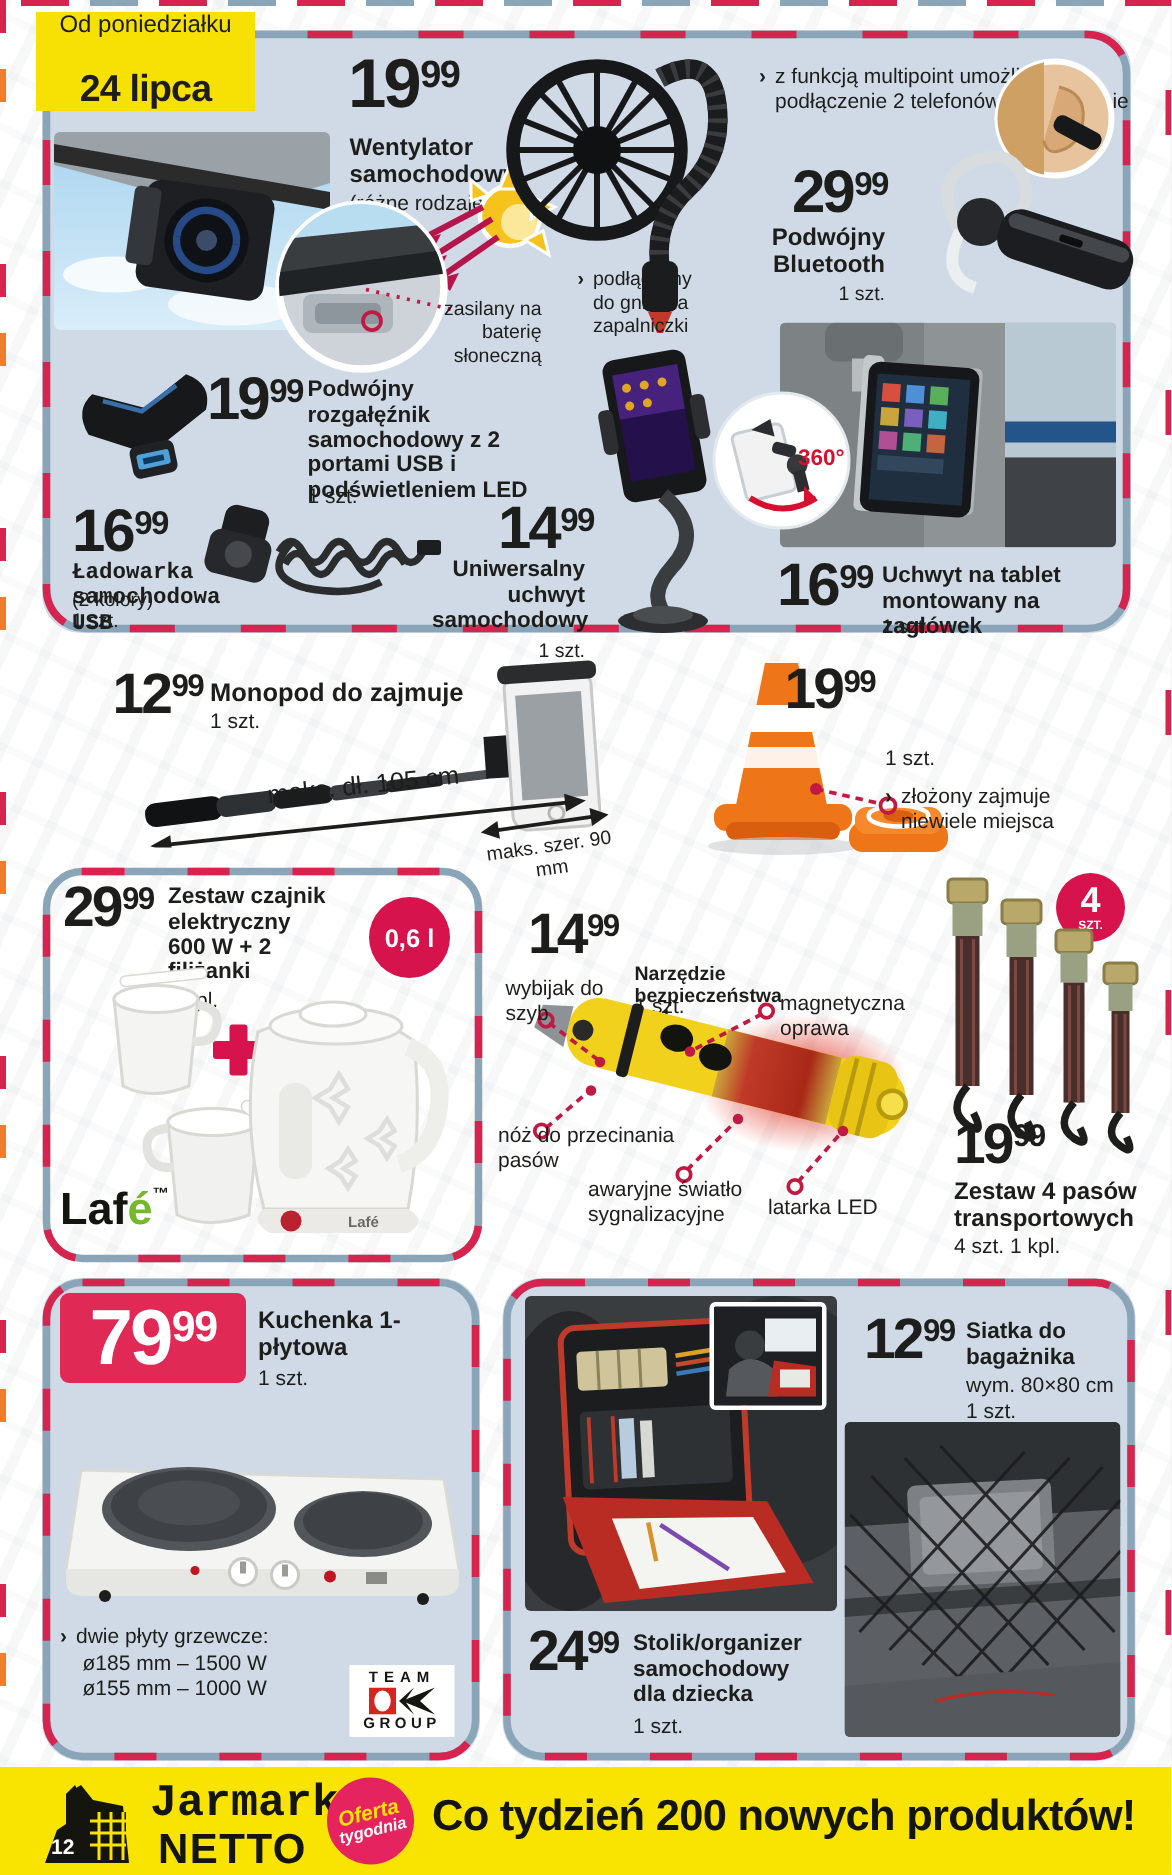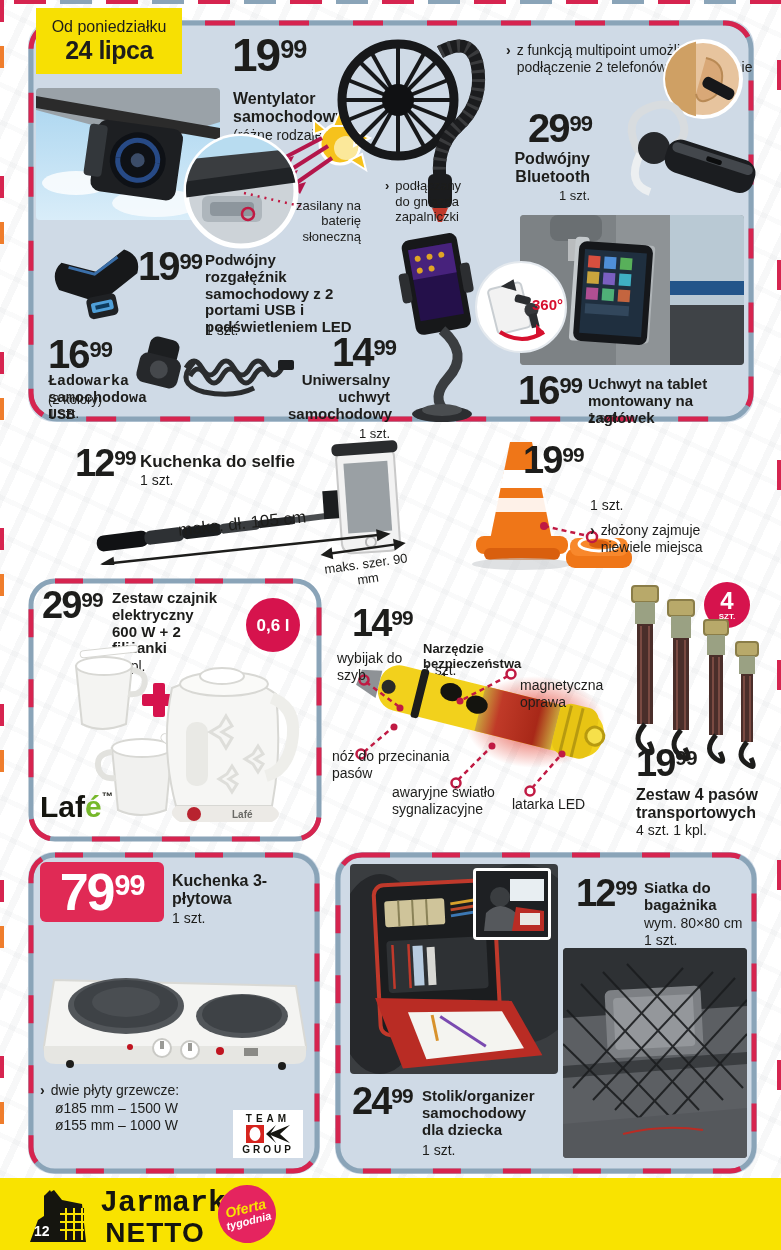--- a/index.html
+++ b/index.html
@@ -55,21 +55,21 @@
   <div class="outer-dash-left"></div>
   <div class="outer-dash-right"></div>
 
   <div class="panel panel-blue" style="left:28px;top:20px;width:726px;height:402px;">
     <svg class="pb" width="726" height="402">
       <rect x="3" y="3" width="720" height="396" rx="26" fill="none" stroke="#8aa4b8" stroke-width="5"></rect>
       <rect x="3" y="3" width="720" height="396" rx="26" fill="none" stroke="#d6244f" stroke-width="5" stroke-dasharray="30 44"></rect>
     </svg>
   </div>
 
-  <div class="abs" style="left:24px;top:8px;width:146px;height:66px;background:#f7e003;display:flex;flex-direction:column;align-items:center;justify-content:center;margin-left:12px;">
+  <div class="abs" style="left:24px;top:8px;width:146px;height:66px;background:#f7e003;display:flex;flex-direction:column;align-items:center;justify-content:space-between;">
     <div style="font-size:16px;">Od poniedziałku</div>
     <div style="font-size:25px;font-weight:bold;letter-spacing:-0.5px;">24 lipca</div>
   </div>
 
   <div class="abs photo" style="left:36px;top:88px;width:184px;height:132px;">
     <svg width="184" height="132">
       <defs>
           <linearGradient id="sky" x1="0" y1="0" x2="0" y2="1">
         <stop offset="0" stop-color="#a8d4ef"></stop>
             <stop offset="1" stop-color="#d9edf9"></stop>
@@ -305,21 +305,21 @@
 
   <div class="abs pr" style="left:518px;top:372px;font-size:40px;">
     <span>16</span><span class="pc">99</span>
   </div>
   <div class="abs pname" style="left:588px;top:376px;width:175px;font-size:15px;">Uchwyt na tablet montowany na zagłówek</div>
   <div class="abs pdetail" style="left:588px;top:410px;font-size:13px;">1 szt.</div>
 
   <div class="abs pr" style="left:75px;top:446px;font-size:38px;">
     <span>12</span><span class="pc">99</span>
   </div>
-  <div class="abs pname" style="left:140px;top:452px;font-size:17px;">Kuchenka do selfie</div>
+  <div class="abs pname" style="left:140px;top:452px;font-size:17px;">Monopod do zajmuje</div>
   <div class="abs pdetail" style="left:140px;top:472px;font-size:14px;">1 szt.</div>
 
   <svg class="abs" style="left:85px;top:440px;" width="320" height="130">
     <g transform="rotate(-7 160 80)">
       <rect x="10" y="78" width="52" height="16" rx="7" fill="#111214"></rect>
       <rect x="58" y="79" width="40" height="14" rx="6" fill="#2e3134"></rect>
       <rect x="96" y="80" width="40" height="12" rx="5" fill="#1b1d1f"></rect>
       <rect x="134" y="81" width="40" height="10" rx="4" fill="#3a3d40"></rect>
       <rect x="172" y="82" width="38" height="8" rx="3" fill="#232527"></rect>
       <rect x="208" y="83" width="34" height="6" rx="3" fill="#4a4d50"></rect>
@@ -482,21 +482,21 @@
     </g>
     <g fill="#c01a43">
       <circle cx="70" cy="68" r="3.5"></circle>
         <circle cx="130" cy="61" r="3.5"></circle>
         <circle cx="64" cy="87" r="3.5"></circle>
       <circle cx="162" cy="106" r="3.5"></circle>
         <circle cx="232" cy="114" r="3.5"></circle>
     </g>
   </svg>
   <div class="abs pdetail" style="left:337px;top:650px;width:80px;font-size:14px;">wybijak do szyb</div>
-  <div class="abs pdetail" style="left:520px;top:660px;width:110px;font-size:14px;margin-top:17px;">magnetyczna oprawa</div>
+  <div class="abs pdetail" style="left:520px;top:660px;width:110px;font-size:14px;">magnetyczna oprawa</div>
   <div class="abs pdetail" style="left:332px;top:748px;width:130px;font-size:14px;">nóż do przecinania pasów</div>
   <div class="abs pdetail" style="left:392px;top:784px;width:130px;font-size:14px;">awaryjne światło sygnalizacyjne</div>
   <div class="abs pdetail" style="left:512px;top:796px;width:100px;font-size:14px;">latarka LED</div>
 
   <div class="abs badge-circle" style="left:704px;top:582px;width:46px;height:46px;">
     <span style="font-size:24px;">4</span>
     <span style="font-size:8px;">SZT.</span>
   </div>
   <svg class="abs" style="left:624px;top:580px;" width="150" height="190">
     <g>
@@ -552,21 +552,21 @@
     <svg class="pb" width="292" height="322">
       <rect x="3" y="3" width="286" height="316" rx="24" fill="none" stroke="#8aa4b8" stroke-width="5"></rect>
       <rect x="3" y="3" width="286" height="316" rx="24" fill="none" stroke="#d6244f" stroke-width="5" stroke-dasharray="28 42"></rect>
     </svg>
   </div>
   <div class="abs" style="left:40px;top:862px;width:124px;height:60px;background:#e02a55;border-radius:6px;display:flex;align-items:center;justify-content:center;">
     <div class="pr pr-white" style="font-size:52px;color:#fff;">
       <span>79</span><span class="pc">99</span>
     </div>
   </div>
-  <div class="abs pname" style="left:172px;top:872px;width:110px;font-size:16px;">Kuchenka 3-płytowa</div>
+  <div class="abs pname" style="left:172px;top:872px;width:110px;font-size:16px;">Kuchenka 1-płytowa</div>
   <div class="abs pdetail" style="left:172px;top:910px;font-size:14px;">1 szt.</div>
 
   <svg class="abs" style="left:34px;top:950px;" width="282" height="136">
     <g>
       <path d="M20,30 L262,36 L272,96 q0,12 -14,12 L24,108 q-14,0 -14,-12 z" fill="#f4f4f2" stroke="#d9d9d5" stroke-width="2"></path>
       <path d="M10,96 L272,96 L272,104 q0,10 -12,10 L22,114 q-12,0 -12,-10 z" fill="#e6e6e2"></path>
       <ellipse cx="92" cy="56" rx="58" ry="28" fill="#52565a"></ellipse>
       <ellipse cx="92" cy="54" rx="52" ry="24" fill="#3e4246"></ellipse>
       <ellipse cx="92" cy="52" rx="34" ry="15" fill="#4a4e52"></ellipse>
       <ellipse cx="208" cy="66" rx="46" ry="22" fill="#52565a"></ellipse>
@@ -711,15 +711,16 @@
       <text x="10" y="50" font-family="Liberation Sans,sans-serif" font-size="14" font-weight="bold" fill="#ffffff">12</text>
     </svg>
     <div class="abs" style="left:100px;top:10px;width:110px;text-align:center;">
       <div class="netto-line" style="font-size:30px;font-family:Liberation Mono, monospace;">Jarmark</div>
       <div class="netto-line" style="font-size:28px;letter-spacing:1px;">NETTO</div>
     </div>
     <div id="oferta" style="left:218px;top:7px;width:58px;height:58px;">
       <span class="l1">Oferta</span>
       <span class="l2">tygodnia</span>
     </div>
+    <div class="abs" style="left:288px;top:17px;width:480px;font-size:29px;font-weight:bold;letter-spacing:-0.5px;color:#15150f;">Co tydzień 200 nowych produktów!</div>
   </div>
 
 </div>
 
 </body></html>

